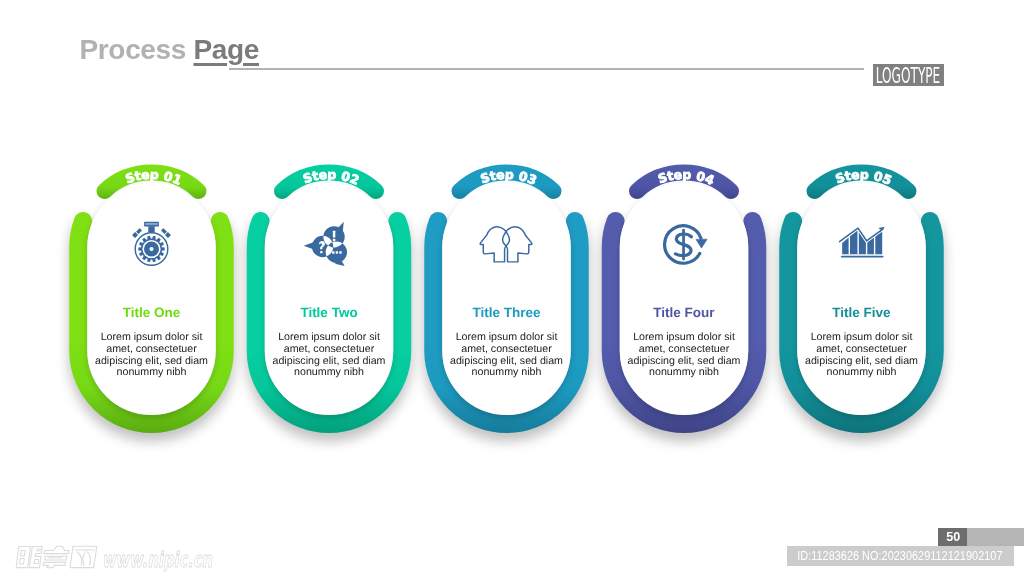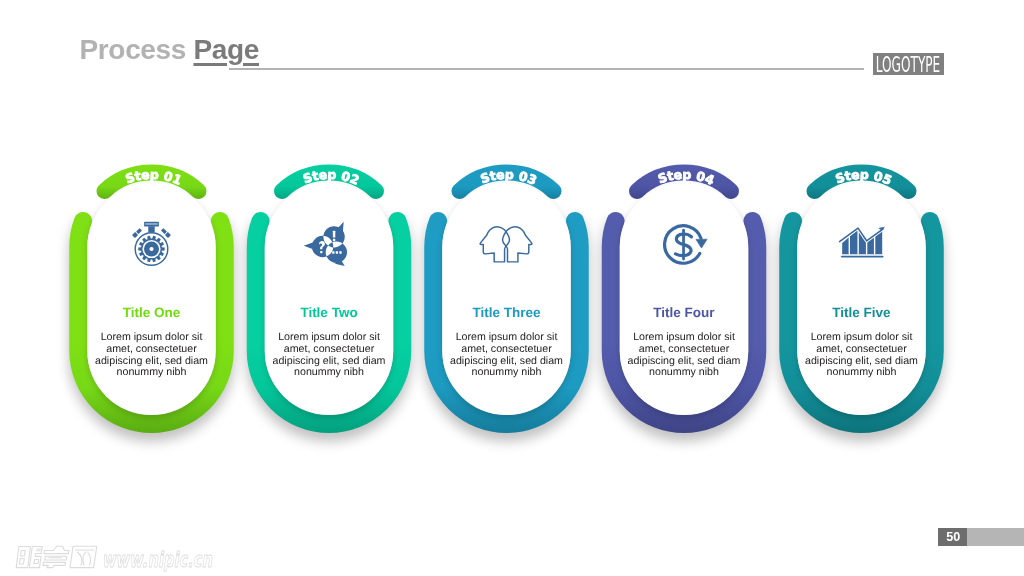--- a/index.html
+++ b/index.html
@@ -5,21 +5,21 @@
 <style>
   html,body{margin:0;padding:0;}
   body{width:1024px;height:576px;background:#fff;overflow:hidden;
        font-family:"Liberation Sans",sans-serif;-webkit-font-smoothing:antialiased;}
   #slide{position:relative;width:1024px;height:576px;background:#ffffff;}
   .hdr-title,.logo,.footer-50,.footer-id{opacity:0.9999;}
   .hdr-title{position:absolute;left:79.5px;top:34px;font-size:28px;font-weight:bold;letter-spacing:-0.35px;white-space:nowrap;}
   .hdr-title .a{color:#b2b2b2;}
   .hdr-title .b{color:#7b7b7b;text-decoration:underline;text-decoration-thickness:3px;text-underline-offset:3.5px;text-decoration-skip-ink:auto;}
   .hdr-rule{position:absolute;left:229px;top:67.5px;width:635px;height:2.5px;background:#b3b3b3;}
-  .logo{position:absolute;left:873px;top:53px;width:70.7px;height:21.5px;background:#808080;
+  .logo{position:absolute;left:873px;top:64px;width:70.7px;height:21.5px;background:#808080;
         overflow:hidden;}
   .logo span{display:block;color:#fff;font-family:"DejaVu Sans Condensed","Liberation Sans",sans-serif;
         font-size:22px;line-height:24.2px;text-align:center;letter-spacing:0px;width:120px;
         margin-left:-24.65px;
         transform:scaleX(0.612) translateY(-0.5px);transform-origin:center;}
   #cards{position:absolute;left:0;top:0;width:1024px;height:576px;}
   #cards text{text-rendering:geometricPrecision;}
   #slide{isolation:isolate;}
   #cards{opacity:0.9999;}
   .wm{position:absolute;left:8px;top:538px;}
@@ -281,13 +281,16 @@
         <path d="M77.5 14 Q73 20 76 27"></path>
         <path d="M79.5 14 Q84.5 20 81.5 27"></path>
       </g>
 
       <text x="95" y="28.5" font-family="&quot;DejaVu Sans&quot;,sans-serif" font-size="22" font-weight="bold" font-style="italic" fill="none" stroke="#dcdcdc" stroke-width="0.9" textLength="110" lengthAdjust="spacingAndGlyphs">www.nipic.cn</text>
     </g>
   </svg>
 
   <div class="footer-50">50</div>
   <div class="footer-bar"></div>
+  <div class="footer-id">
+      <span>ID:11283626 NO:20230629112121902107</span>
+    </div>
 </div>
 
 </body></html>

